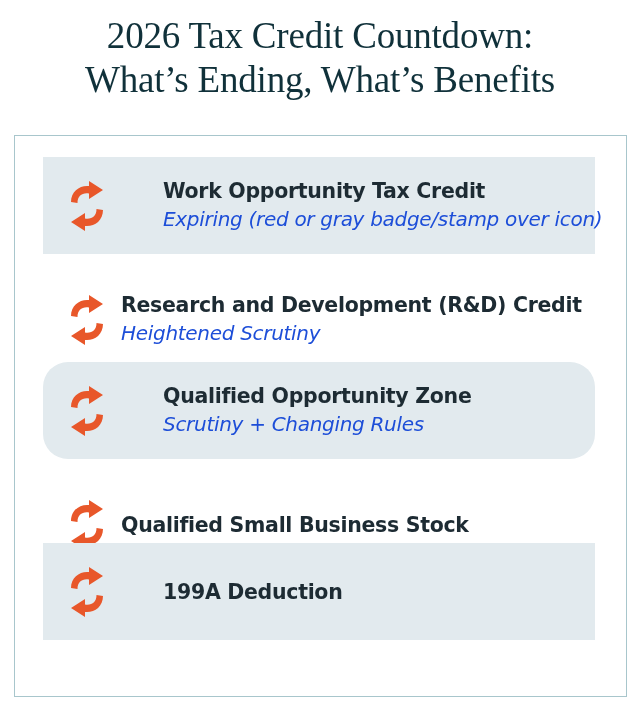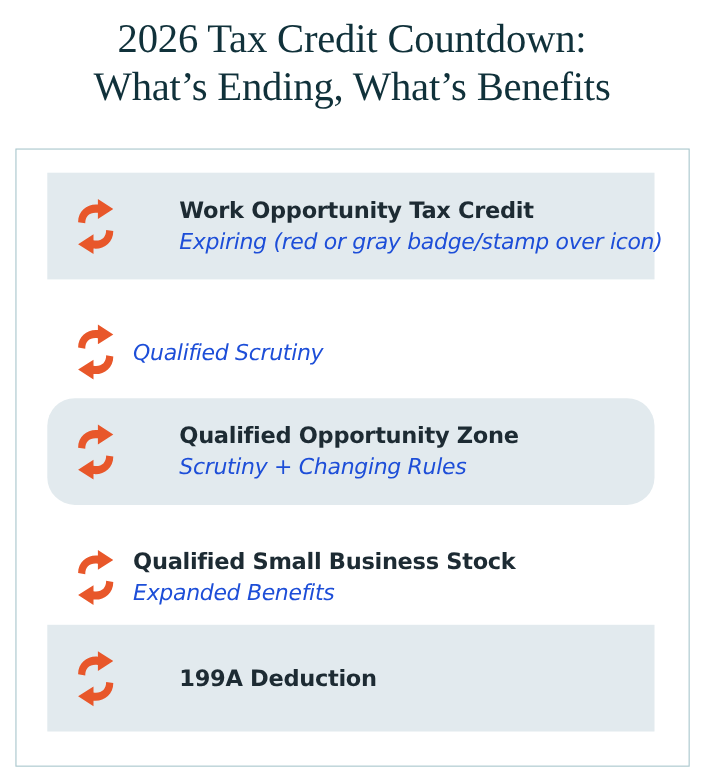--- a/index.html
+++ b/index.html
@@ -73,21 +73,21 @@
     gap: 42px;
   }
   .row.plain {
     background: transparent;
   }
 
   .row-1 { top: 21px; }
   .row-2 { top: 135px; }
   .row-3 { top: 226px; border-radius: 25px; }
   .row-4 { top: 340px; }
-  .row-5 { top: 432px; }
+  .row-5 { top: 407px; }
 
   
   .icon-wrap {
     width: 56px;
     min-width: 56px;
     height: 64px;
     display: flex;
     align-items: center;
     justify-content: center;
   }
@@ -150,21 +150,22 @@
       </div>
 
       <div class="row plain row-2">
         <span class="icon-wrap">
           <svg width="44" height="52" viewBox="0 0 44 52" aria-hidden="true">
             <path d="M6 22 C6 11, 15 5, 24 6 L24 1 L38 10 L24 19 L24 13.5 C17 12.5, 12.5 16, 12.5 23 Z" fill="#e8572a"></path>
             <path d="M38 30 C38 41, 29 47, 20 46 L20 51 L6 42 L20 33 L20 38.5 C27 39.5, 31.5 36, 31.5 29 Z" fill="#e8572a"></path>
           </svg>
         </span>
         <span class="row-text">
-          <span class="row-sub">Qualified Scrutiny</span>
+          <span class="row-title">Research and Development (R&amp;D) Credit</span>
+          <span class="row-sub">Heightened Scrutiny</span>
         </span>
       </div>
 
       <div class="row shaded row-3">
         <span class="icon-wrap">
           <svg width="44" height="52" viewBox="0 0 44 52" aria-hidden="true">
             <path d="M6 22 C6 11, 15 5, 24 6 L24 1 L38 10 L24 19 L24 13.5 C17 12.5, 12.5 16, 12.5 23 Z" fill="#e8572a"></path>
             <path d="M38 30 C38 41, 29 47, 20 46 L20 51 L6 42 L20 33 L20 38.5 C27 39.5, 31.5 36, 31.5 29 Z" fill="#e8572a"></path>
           </svg>
         </span>
@@ -176,21 +177,20 @@
 
       <div class="row plain row-4">
         <span class="icon-wrap">
           <svg width="44" height="52" viewBox="0 0 44 52" aria-hidden="true">
             <path d="M6 22 C6 11, 15 5, 24 6 L24 1 L38 10 L24 19 L24 13.5 C17 12.5, 12.5 16, 12.5 23 Z" fill="#e8572a"></path>
             <path d="M38 30 C38 41, 29 47, 20 46 L20 51 L6 42 L20 33 L20 38.5 C27 39.5, 31.5 36, 31.5 29 Z" fill="#e8572a"></path>
           </svg>
         </span>
         <span class="row-text">
           <span class="row-title">Qualified Small Business Stock</span>
-          <span class="row-sub">Expanded Benefits</span>
         </span>
       </div>
 
       <div class="row shaded row-5">
         <span class="icon-wrap">
           <svg width="44" height="52" viewBox="0 0 44 52" aria-hidden="true">
             <path d="M6 22 C6 11, 15 5, 24 6 L24 1 L38 10 L24 19 L24 13.5 C17 12.5, 12.5 16, 12.5 23 Z" fill="#e8572a"></path>
             <path d="M38 30 C38 41, 29 47, 20 46 L20 51 L6 42 L20 33 L20 38.5 C27 39.5, 31.5 36, 31.5 29 Z" fill="#e8572a"></path>
           </svg>
         </span>

